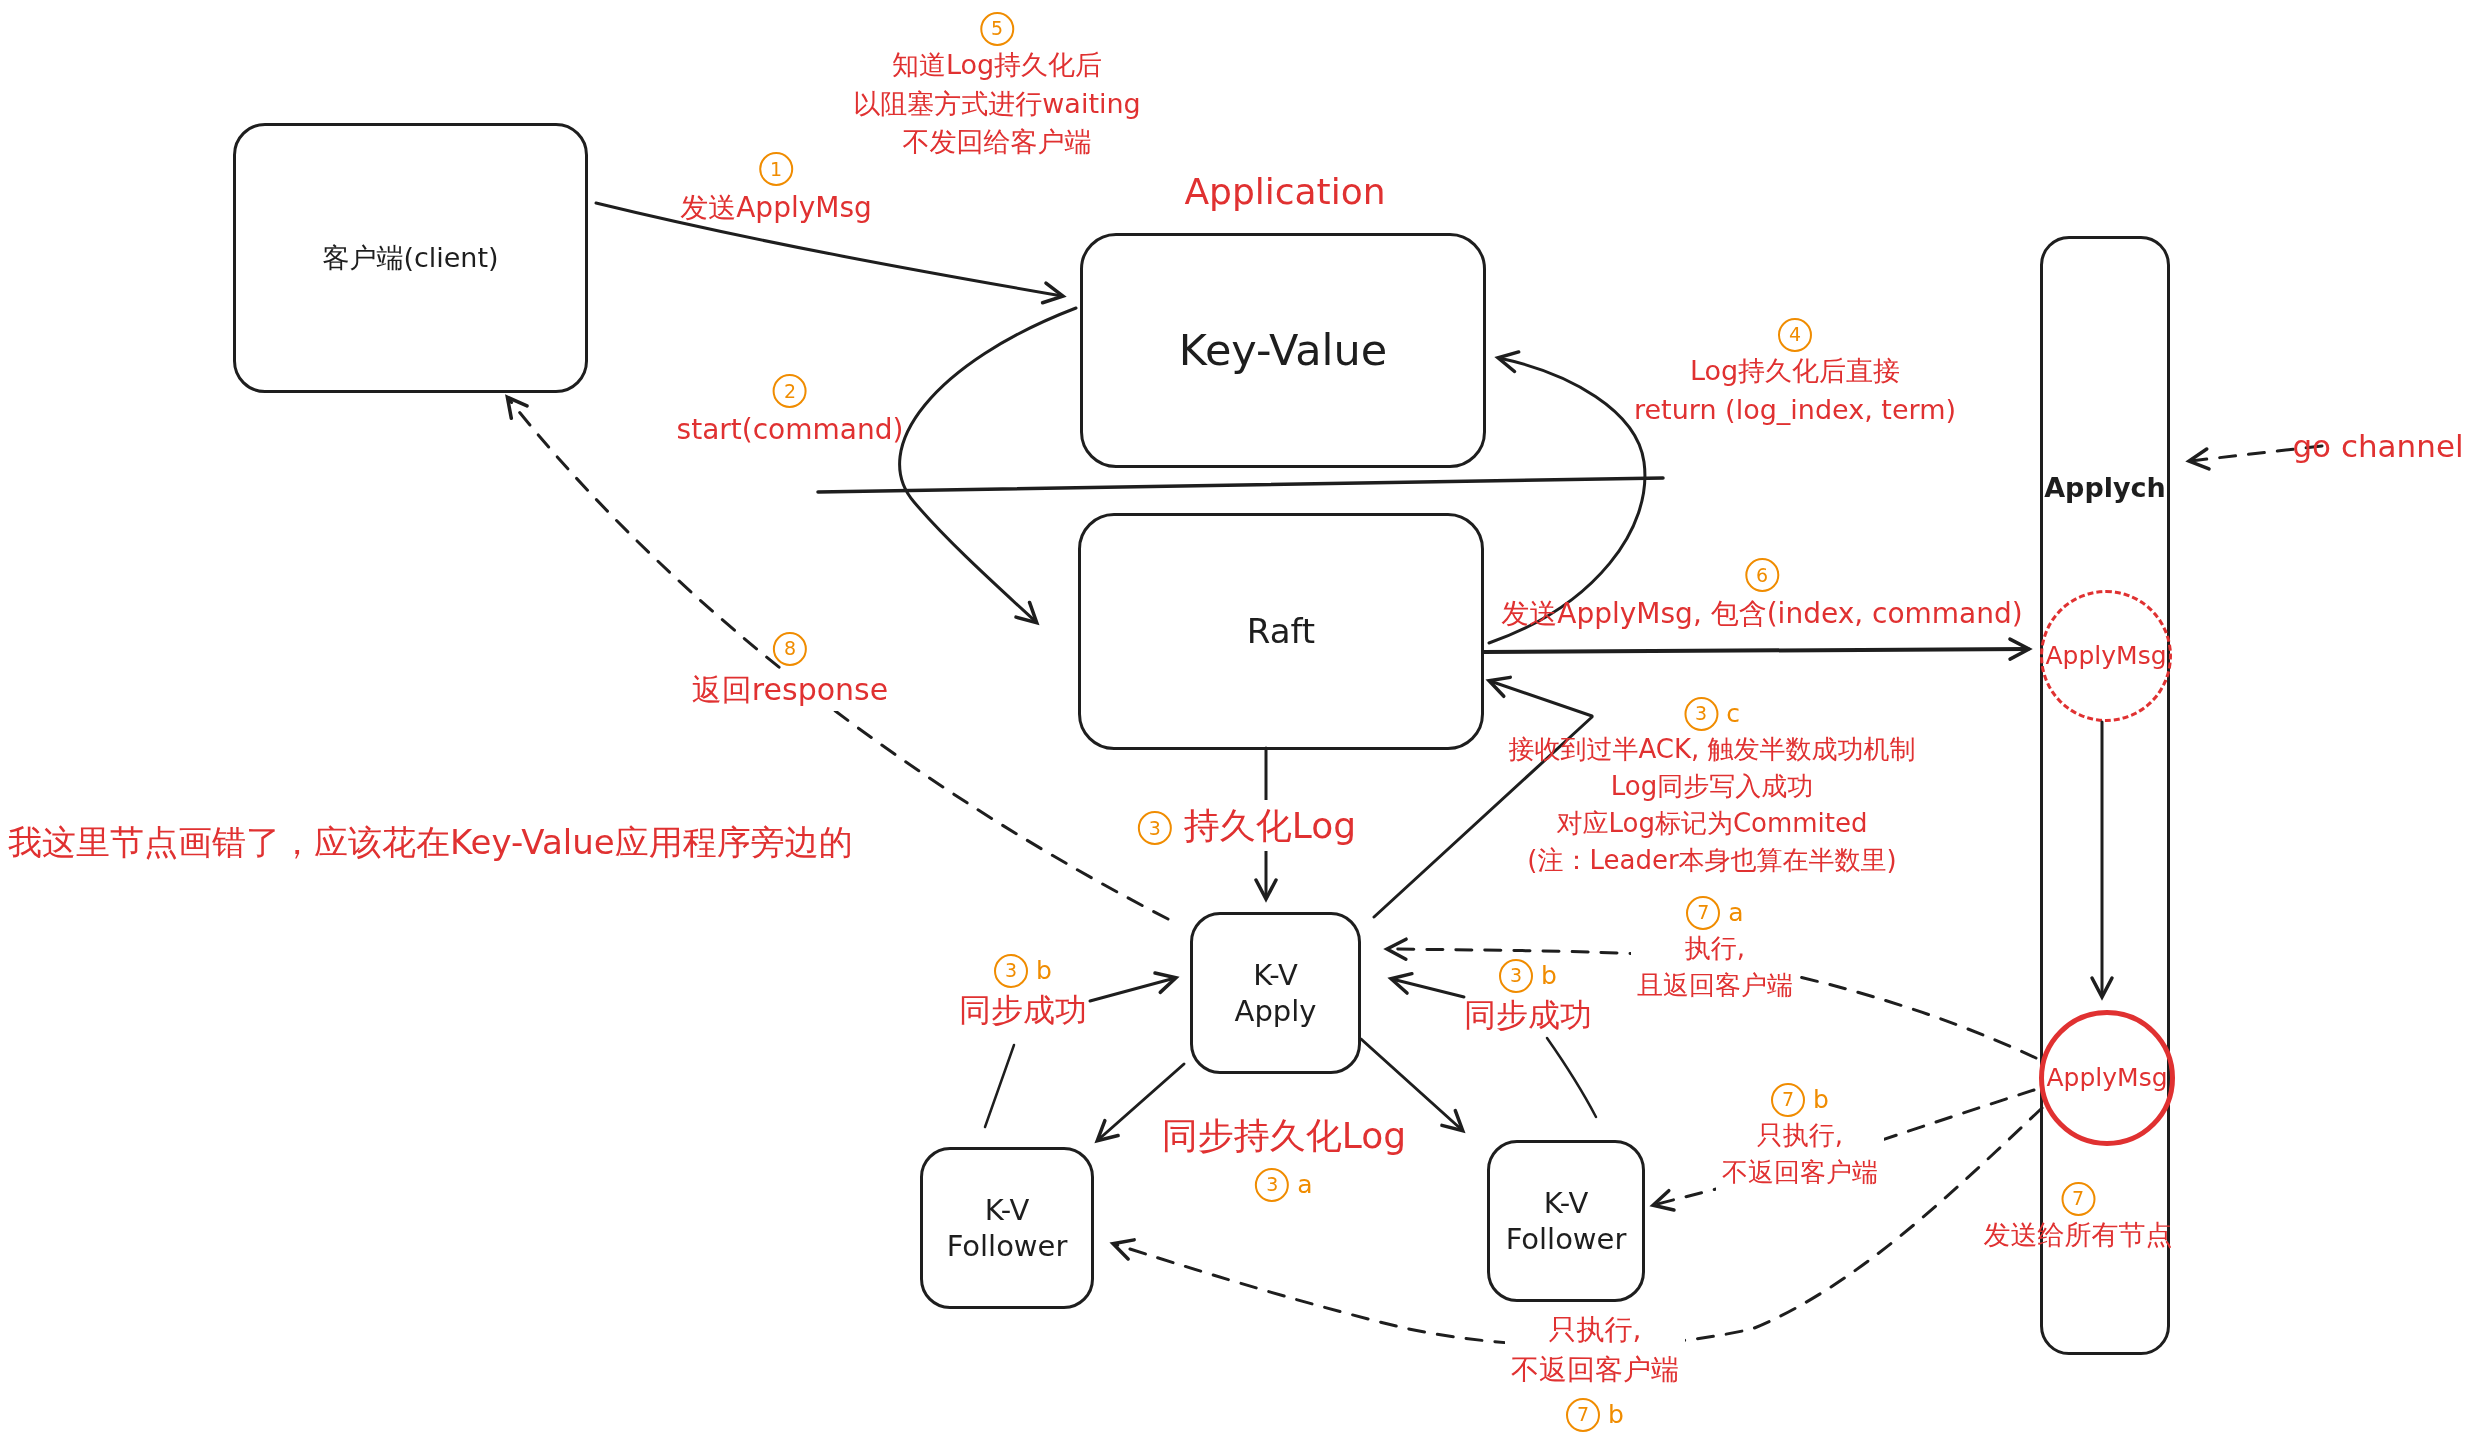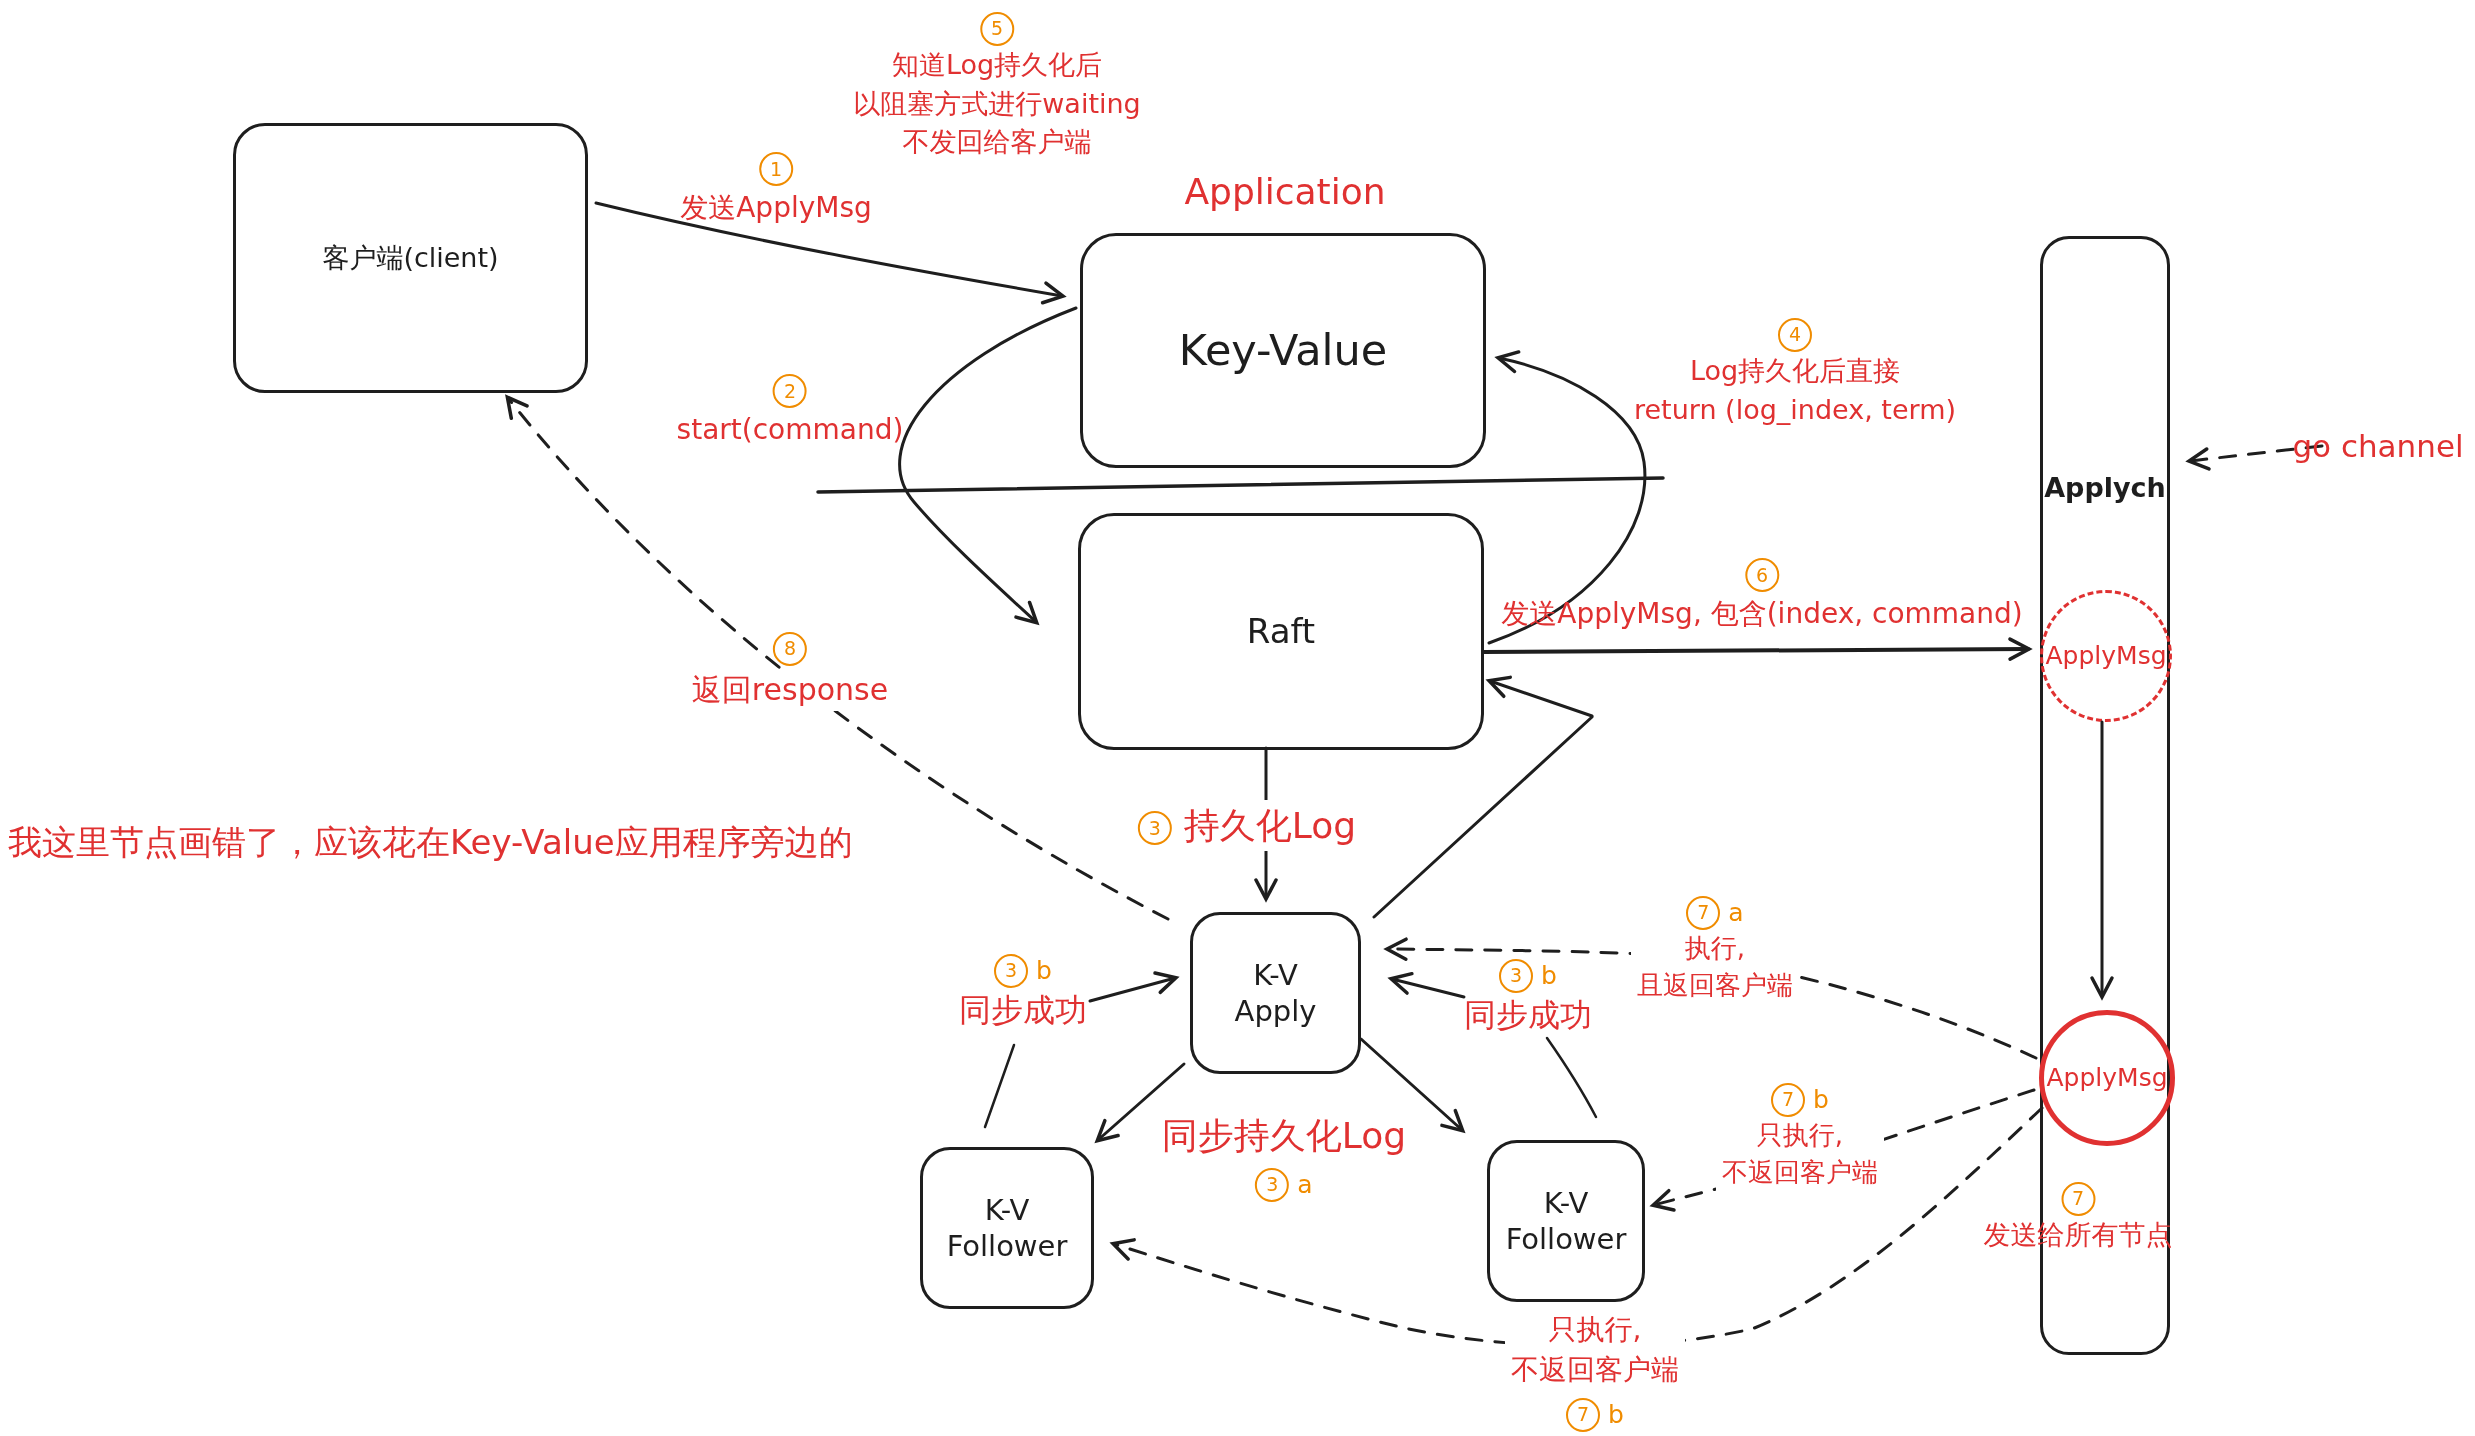--- a/index.html
+++ b/index.html
@@ -141,20 +141,27 @@
     <div>return (log_index, term)</div>
   </div>
 
   <div class="anno" style="left:2378px;top:424px;font-size:31px;">go channel</div>
 
   <div class="anno" style="left:1762px;top:554px;font-size:28px;">
     <div><span class="circ">6</span></div>
     <div>发送ApplyMsg, 包含(index, command)</div>
   </div>
 
+  <div class="anno" style="left:1712px;top:694px;font-size:26px;">
+    <div><span class="circ">3</span><span class="ltr">c</span></div>
+    <div>接收到过半ACK, 触发半数成功机制</div>
+    <div>Log同步写入成功</div>
+    <div>对应Log标记为Commited</div>
+    <div>(注：Leader本身也算在半数里)</div>
+  </div>
 
   <div class="anno" style="left:790px;top:626px;font-size:30px;">
     <div><span class="circ">8</span></div>
     <div class="bg">返回response</div>
   </div>
 
   <div class="anno left" style="left:8px;top:818px;font-size:34px;">我这里节点画错了，应该花在Key-Value应用程序旁边的</div>
 
   <div class="anno bg" style="left:1247px;top:800px;font-size:36px;">
     <span class="circ" style="margin-right:12px;">3</span><span>持久化Log</span>

